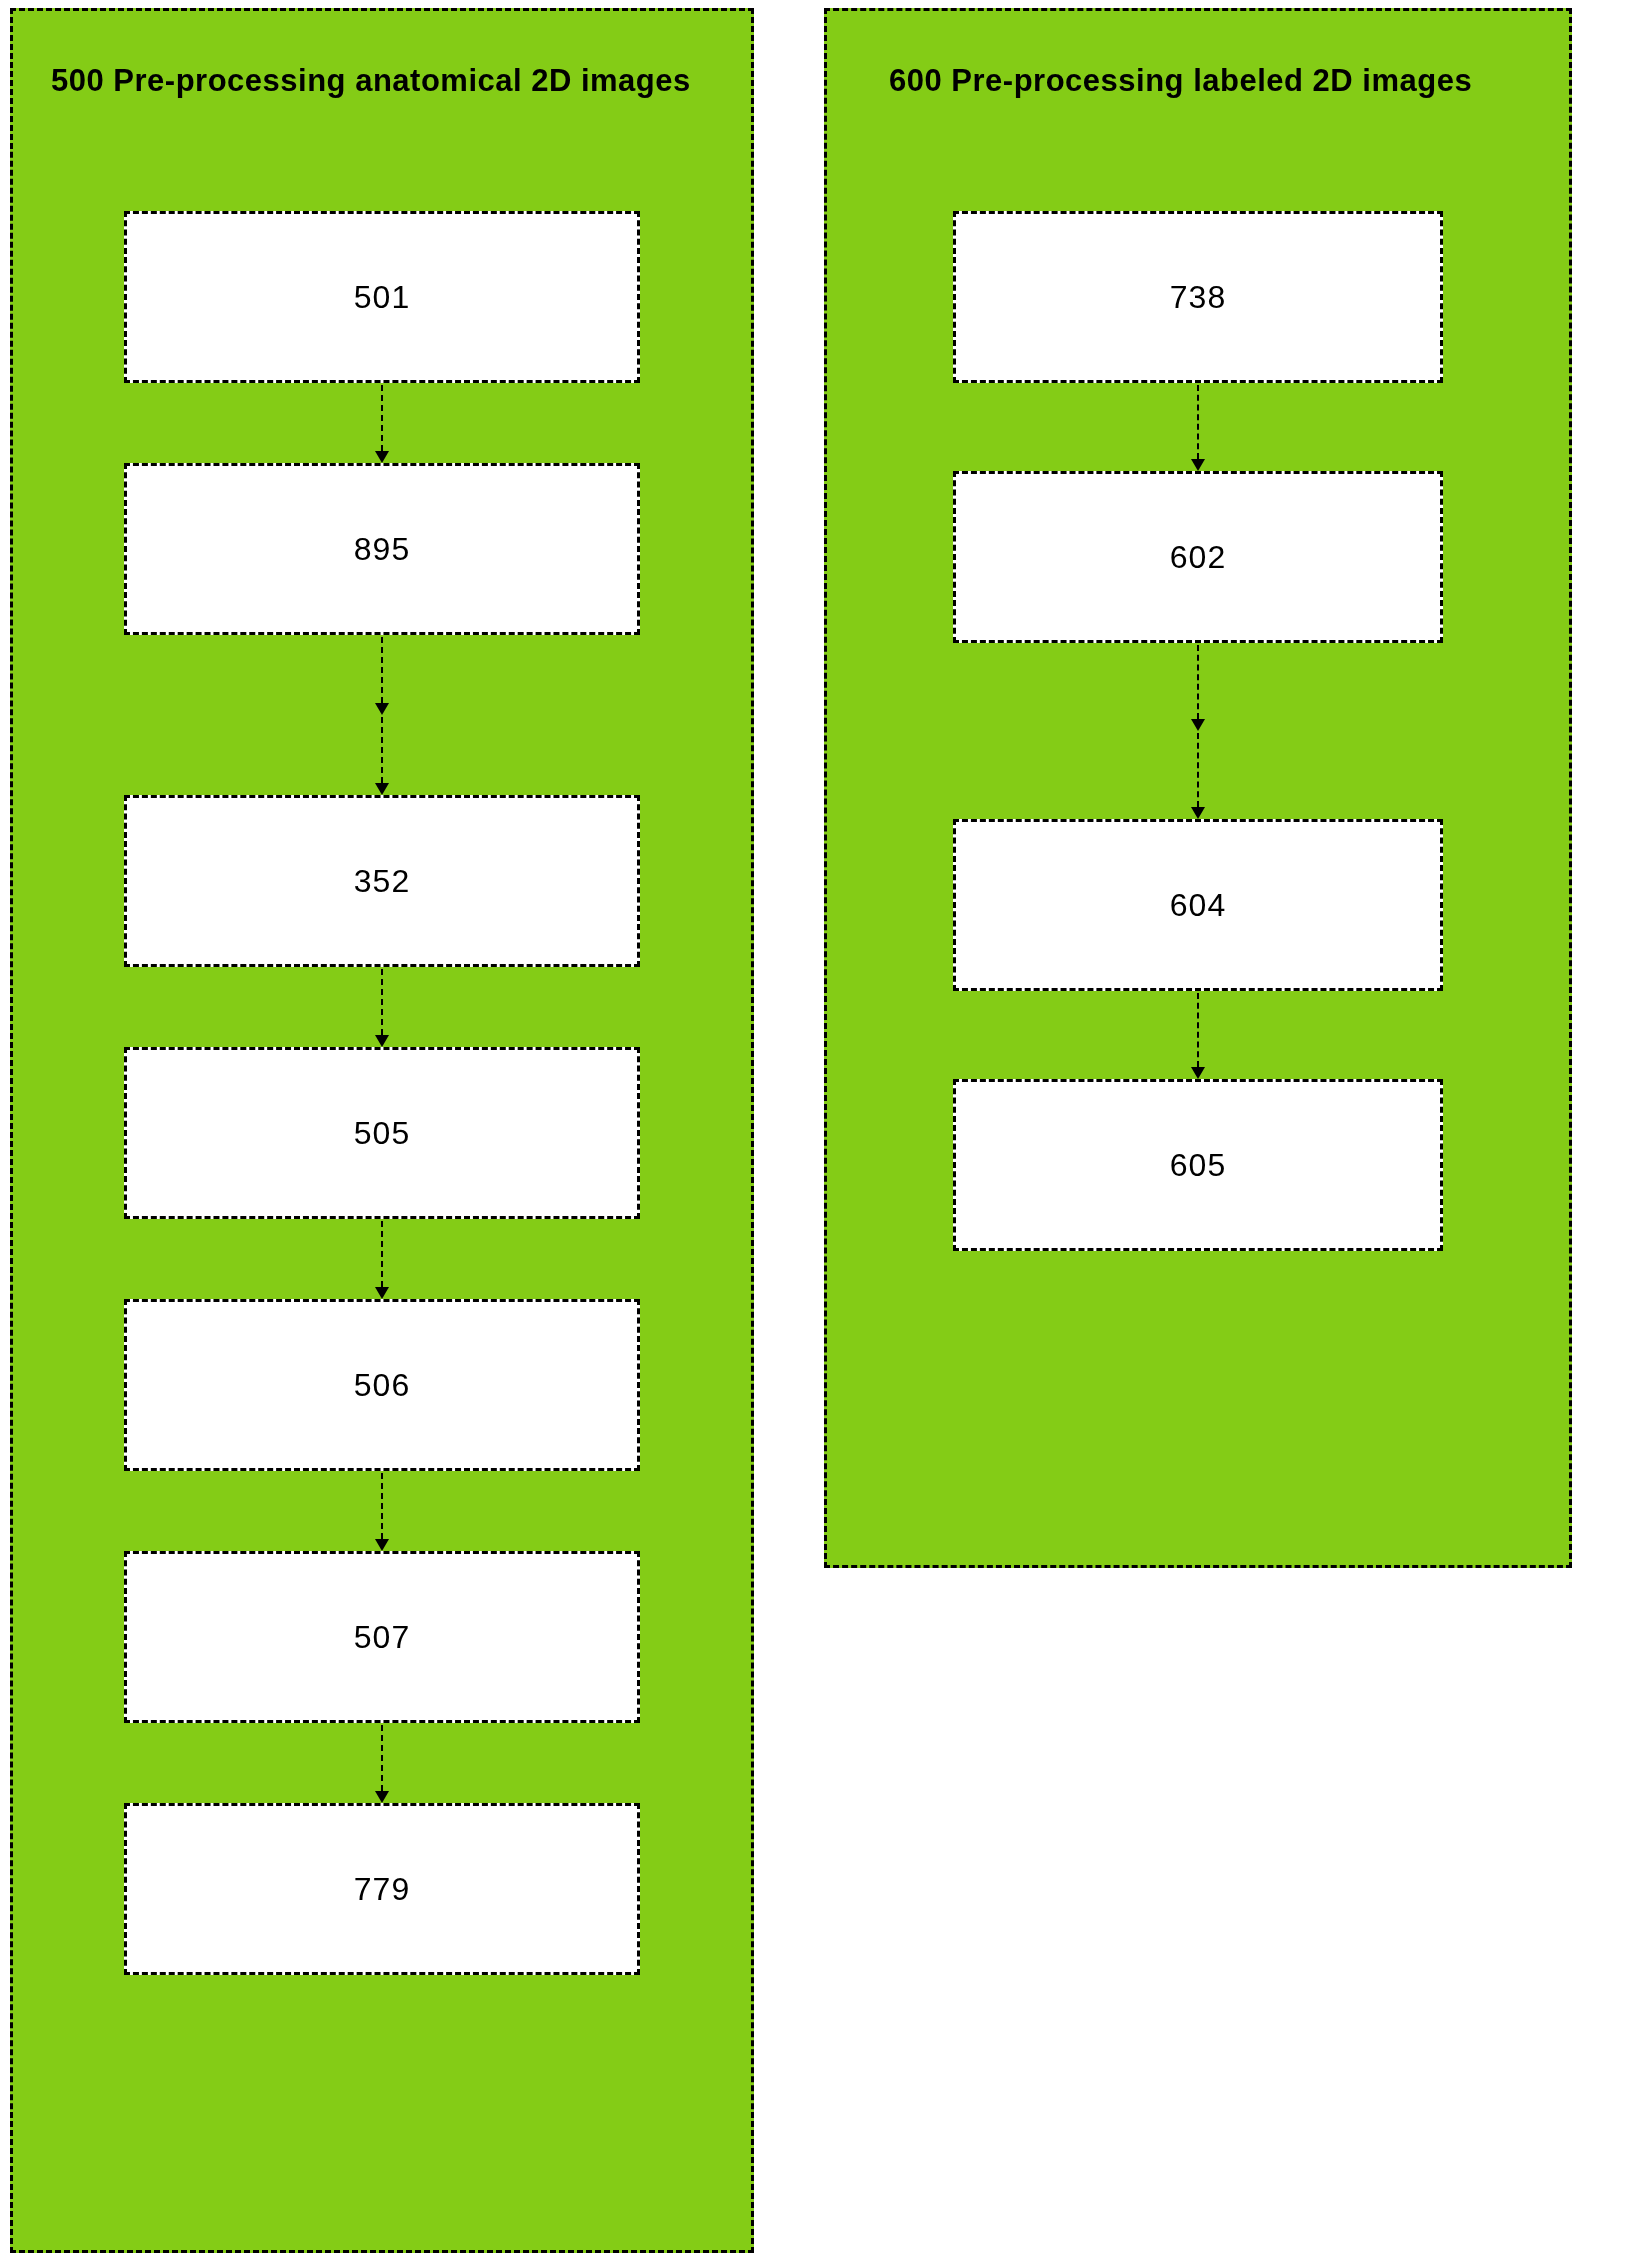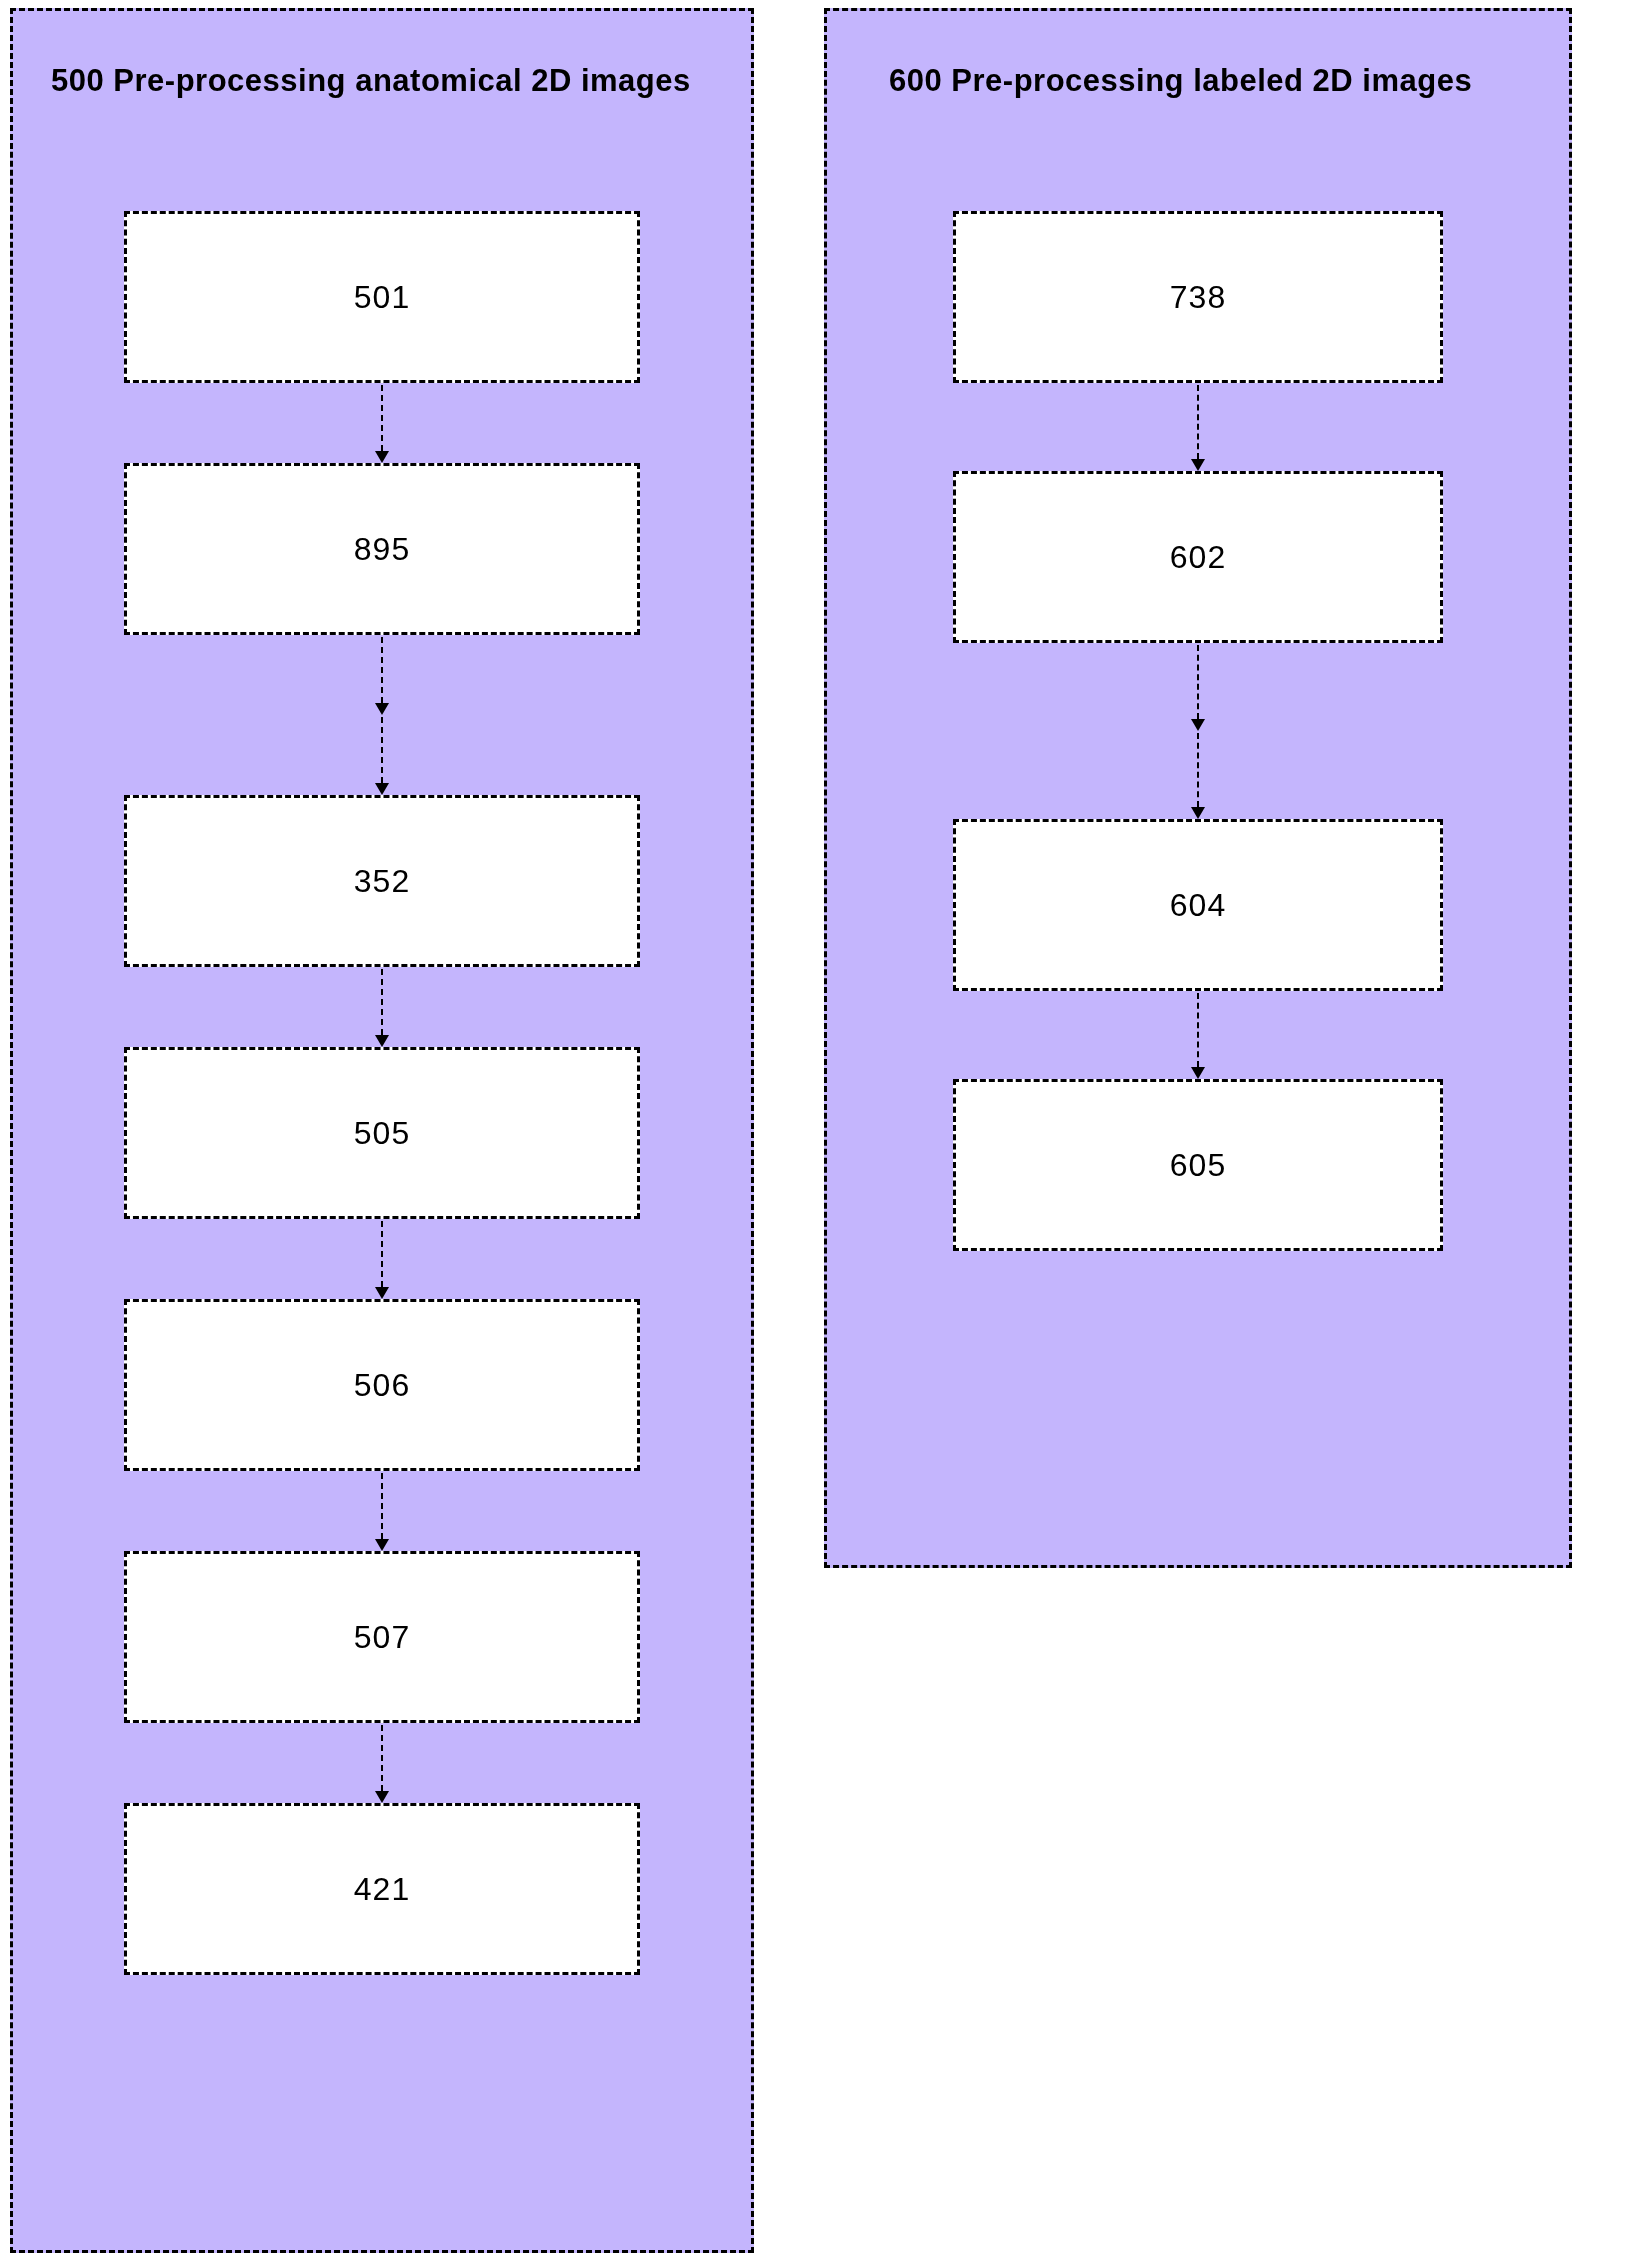--- a/index.html
+++ b/index.html
@@ -12,21 +12,21 @@
     width: 1627px;
     height: 2261px;
     background: #ffffff;
     font-family: "Liberation Sans", sans-serif;
     color: #000000;
   }
   .group {
     position: absolute;
     border: 3px dashed #000000;
     box-sizing: border-box;
-    background: #c4b5fd;
+    background: #84cc16;
   }
   .group-500 {
     left: 10px;
     top: 8px;
     width: 744px;
     height: 2245px;
   }
   .group-600 {
     left: 824px;
     top: 8px;
@@ -110,21 +110,21 @@
       <div class="arrow"></div>
       <div class="arrow"></div>
       <div class="box">352</div>
       <div class="arrow"></div>
       <div class="box">505</div>
       <div class="arrow"></div>
       <div class="box">506</div>
       <div class="arrow"></div>
       <div class="box">507</div>
       <div class="arrow"></div>
-      <div class="box">421</div>
+      <div class="box">779</div>
     </div>
   </div>
 
   <div class="group group-600">
     <div class="group-title">600 Pre-processing labeled 2D images</div>
     <div class="stack">
       <div class="box">738</div>
       <div class="arrow"></div>
       <div class="box">602</div>
       <div class="arrow"></div>

